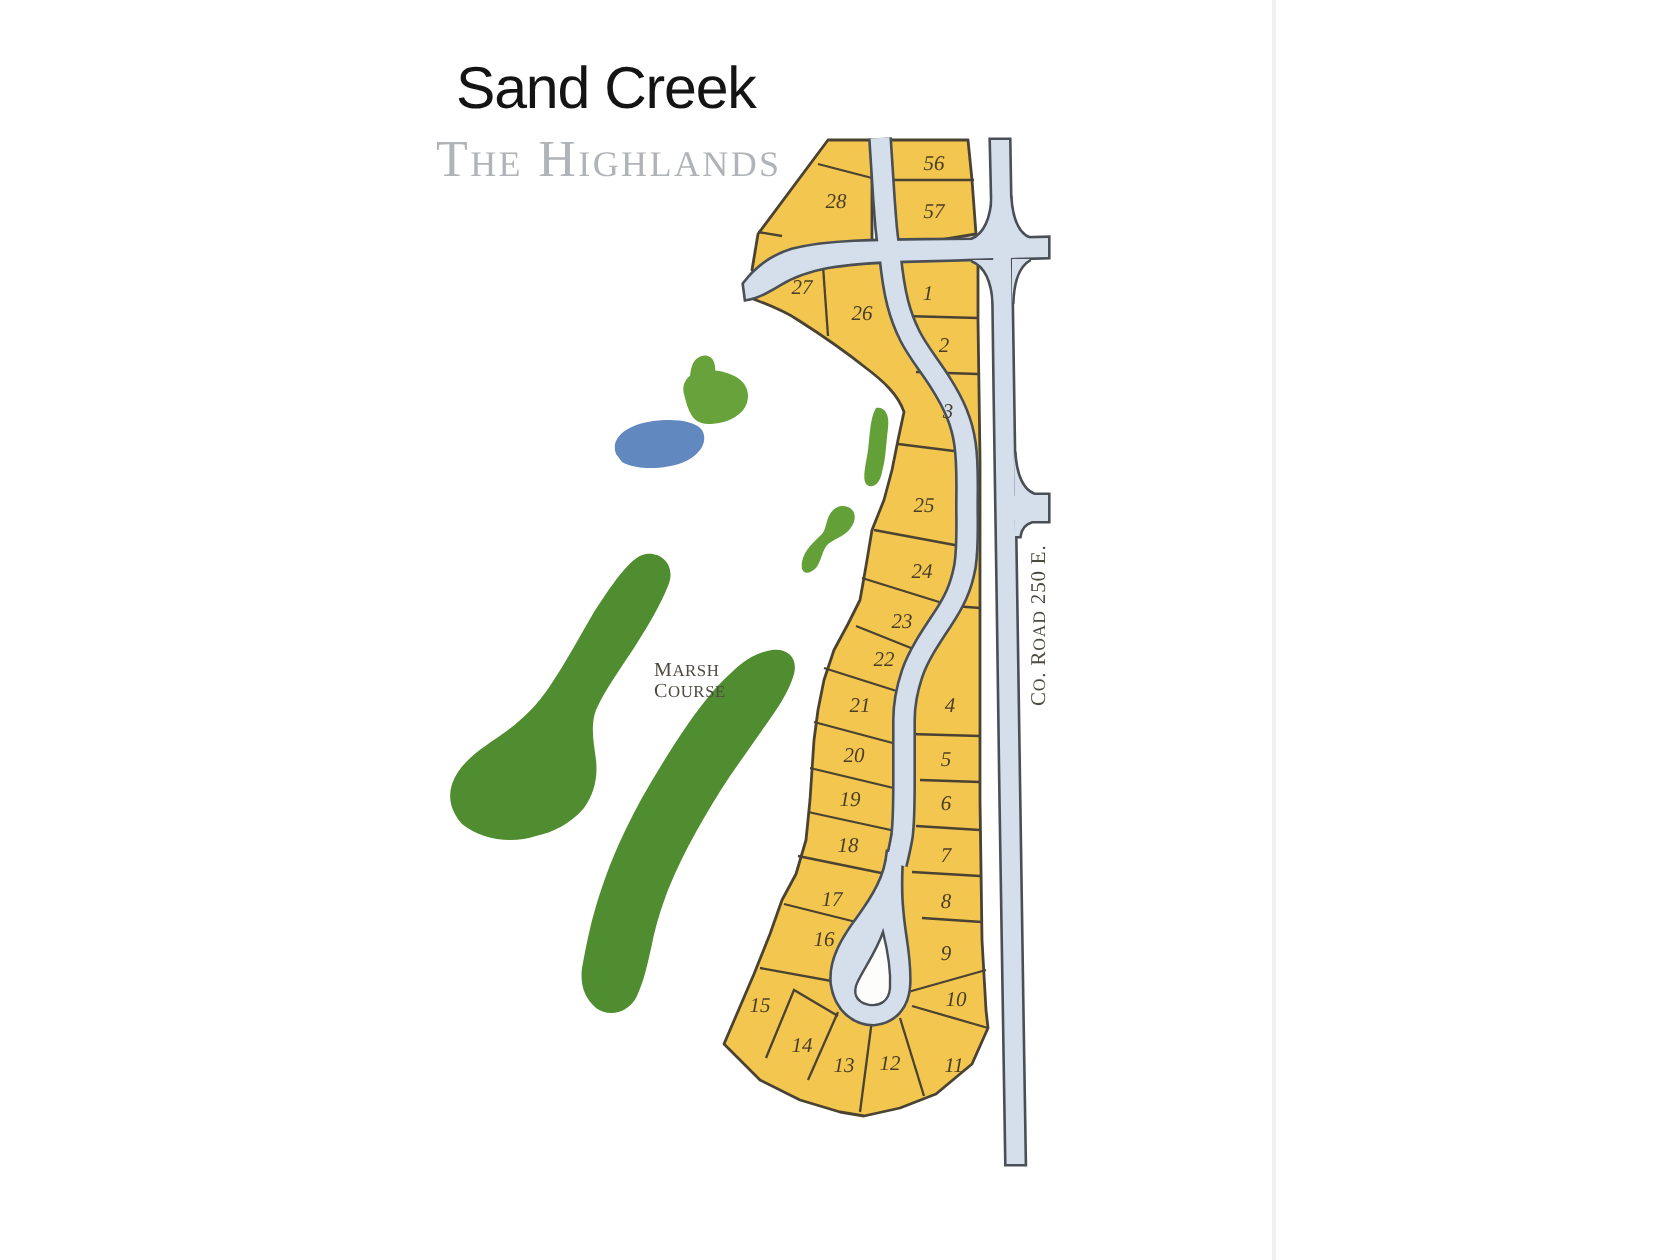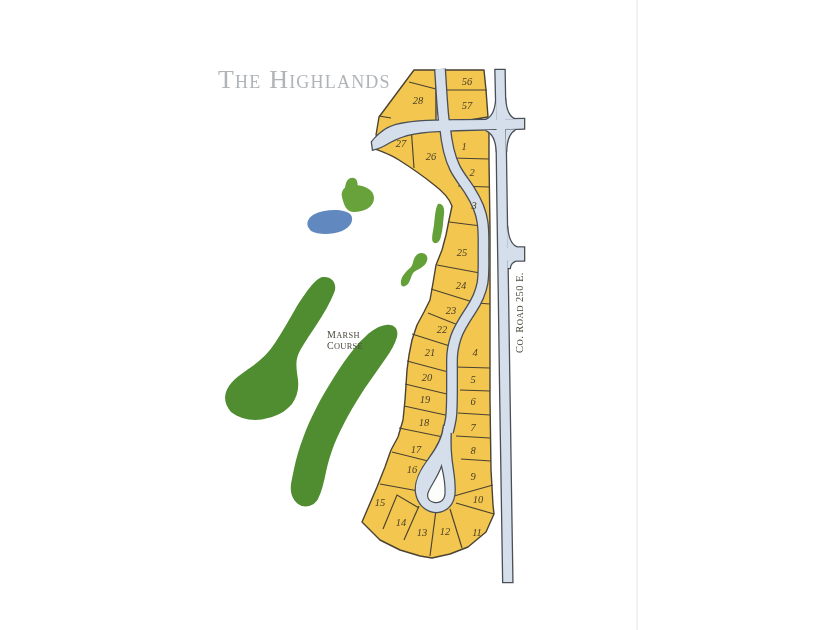--- a/index.html
+++ b/index.html
@@ -9,20 +9,21 @@
   font-family:"Liberation Sans", sans-serif;font-size:29.5px;letter-spacing:-0.6px;color:#141414;}
 .subtitle{position:absolute;left:218px;top:65px;white-space:nowrap;
   font-family:"Liberation Serif", serif;font-variant:small-caps;font-size:26px;color:#b0b4b8;letter-spacing:1.2px;}
 </style>
 </head>
 <body>
 <div id="page">
 
 <div style="position:absolute;left:636px;top:0;width:2px;height:630px;background:#f1f1ef;"></div>
 
+<div class="title">Sand Creek</div>
 
 <div class="subtitle">The Highlands</div>
 
 <svg width="840" height="630" viewBox="0 0 840 630" style="position:absolute;left:0;top:0;" font-family="Liberation Serif, serif">
 <g>
 
 <path d="M346,183 C348,177 355,176 357,181 C359,187 356,194 350,195 C345,196 344,189 346,183 Z" fill="#68a23b"></path>
 
 <path d="M342,197 C340,189 348,184 356,185 C366,186 374,190 374,198 C374,207 364,212 354,212 C346,212 344,205 342,197 Z" fill="#68a23b"></path>
 

